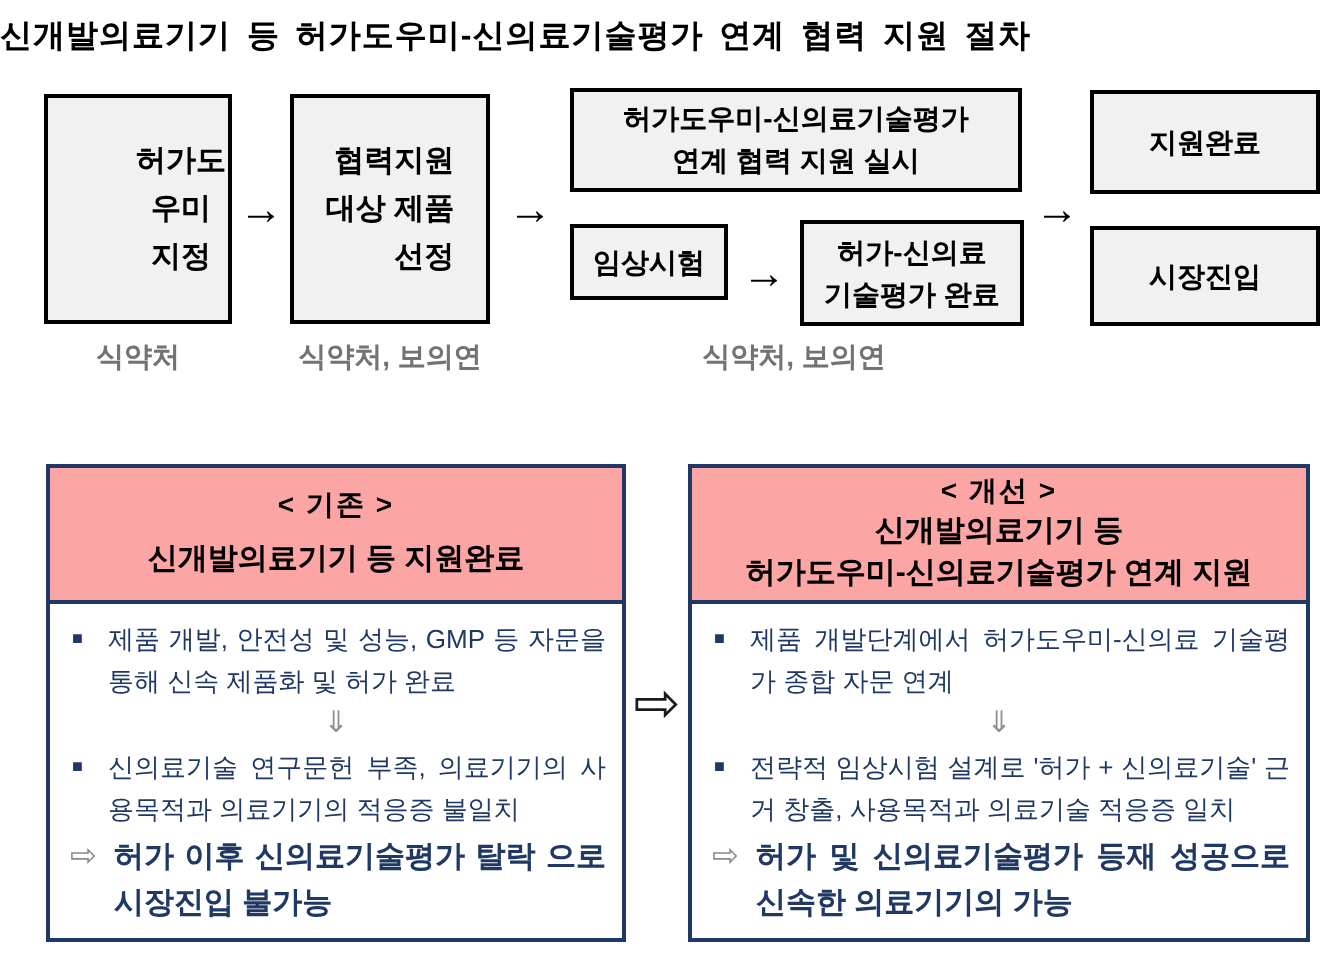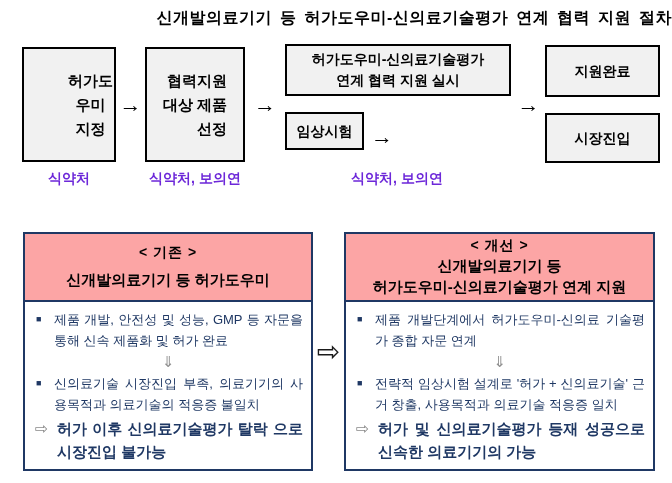--- a/index.html
+++ b/index.html
@@ -2,37 +2,37 @@
 <html><head>
 <meta charset="utf-8">
 <style>
   html,body{margin:0;padding:0;background:#ffffff;}
   .canvas{
     position:relative;width:672px;height:483px;background:#ffffff;overflow:hidden;
     font-family:"Liberation Sans","DejaVu Sans",sans-serif;color:#000;
   }
   .abs{position:absolute;box-sizing:border-box;}
   .title{
-    left:0;top:8px;width:672px;text-align:right;
+    left:0;top:8px;width:672px;text-align:left;
     font-size:16px;font-weight:bold;letter-spacing:.5px;word-spacing:3px;color:#000;
   }
   
   .fbox{
     background:#f1f1f1;border:2px solid #000;
     display:flex;align-items:center;justify-content:center;text-align:center;
     font-weight:bold;white-space:pre-line;color:#000;
   }
   .fbox.big{font-size:15px;line-height:1.6;}
   .fbox.small{font-size:14px;line-height:1.5;}
   .farrow{
     display:flex;align-items:center;justify-content:center;
     font-size:22px;color:#000;font-weight:normal;
   }
   .agency{
-    font-size:14px;font-weight:bold;text-align:center;color:#6d28d9;
+    font-size:14px;font-weight:bold;text-align:center;color:#737373;
   }
   
   .panel{
     border:2px solid #1f3864;background:#fff;display:flex;flex-direction:column;
   }
   .panel-header{
     background:#fca5a5;border-bottom:2px solid #1f3864;
     display:flex;flex-direction:column;align-items:center;justify-content:space-evenly;
     height:68px;padding:2px 4px;box-sizing:border-box;
   }
@@ -82,47 +82,49 @@
 
   <div class="abs farrow" style="left:245px;top:47px;width:40px;height:115px;">→</div>
 
   <div class="abs fbox small" style="left:285px;top:44px;width:226px;height:52px;">허가도우미-신의료기술평가
 연계 협력 지원 실시</div>
 
   <div class="abs fbox small" style="left:285px;top:112px;width:79px;height:38px;">임상시험</div>
 
   <div class="abs farrow" style="left:364px;top:112px;width:36px;height:50px;">→</div>
 
+  <div class="abs fbox small" style="left:400px;top:110px;width:112px;height:53px;">허가-신의료
+기술평가 완료</div>
 
   <div class="abs farrow" style="left:512px;top:90px;width:33px;height:30px;">→</div>
 
   <div class="abs fbox small" style="left:545px;top:113px;width:115px;height:50px;">시장진입</div>
 
   <div class="abs fbox small" style="left:545px;top:45px;width:115px;height:52px;">지원완료</div>
 
   <div class="abs agency" style="left:22px;top:170px;width:94px;">식약처</div>
 
   <div class="abs agency" style="left:132px;top:170px;width:126px;">식약처, 보의연</div>
 
   <div class="abs agency" style="left:344px;top:170px;width:106px;">식약처, 보의연</div>
 
   <div class="abs panel" style="left:23px;top:232px;width:290px;height:239px;">
     <div class="panel-header">
       <div class="panel-tag">&lt; 기존 &gt;</div>
-      <div class="panel-heading">신개발의료기기 등 허가도우미</div>
+      <div class="panel-heading">신개발의료기기 등 지원완료</div>
     </div>
     <div class="panel-body">
       <div class="bullet">
         <span class="marker">■</span>
         <span class="btext">제품 개발, 안전성 및 성능, GMP 등 자문을 통해 신속 제품화 및 허가 완료</span>
       </div>
       <div class="darr">⇓</div>
       <div class="bullet">
         <span class="marker">■</span>
-        <span class="btext">신의료기술 시장진입 부족, 의료기기의 사용목적과 의료기술의 적응증 불일치</span>
+        <span class="btext">신의료기술 연구문헌 부족, 의료기기의 사용목적과 의료기기의 적응증 불일치</span>
       </div>
       <div class="result">
         <span class="rarrow">⇨</span>
         <span class="rtext">허가 이후 신의료기술평가 탈락 으로 시장진입 불가능</span>
       </div>
     </div>
   </div>
 
   <div class="abs big-arrow" style="left:313px;top:336px;width:31px;height:30px;">⇨</div>
 

